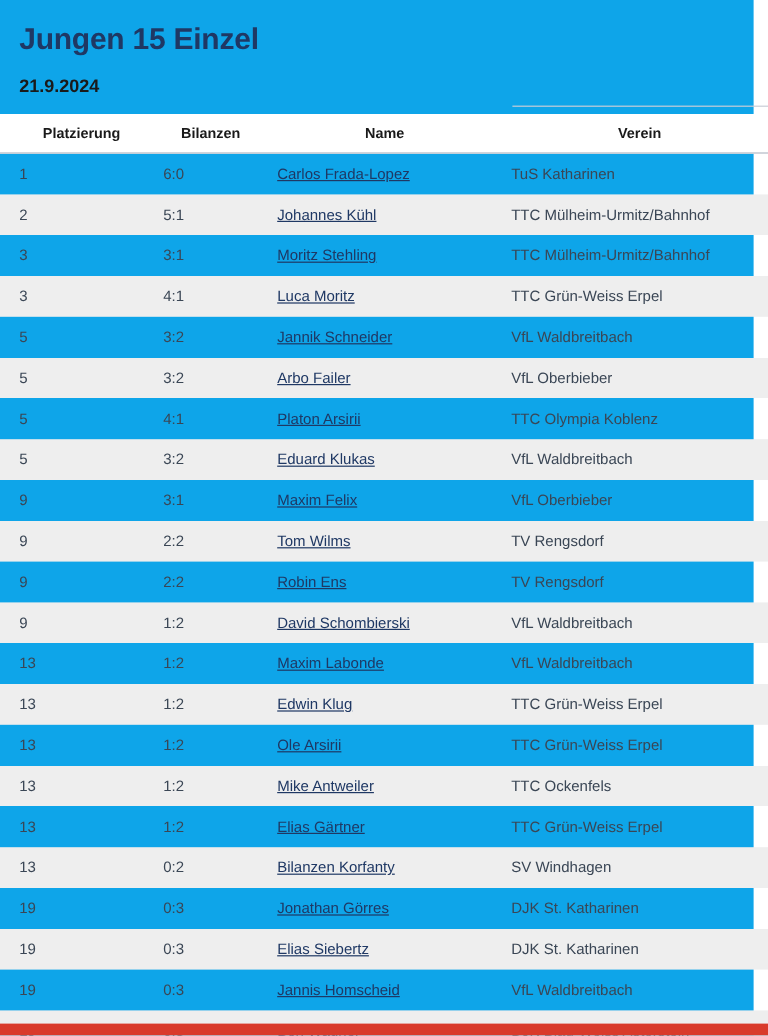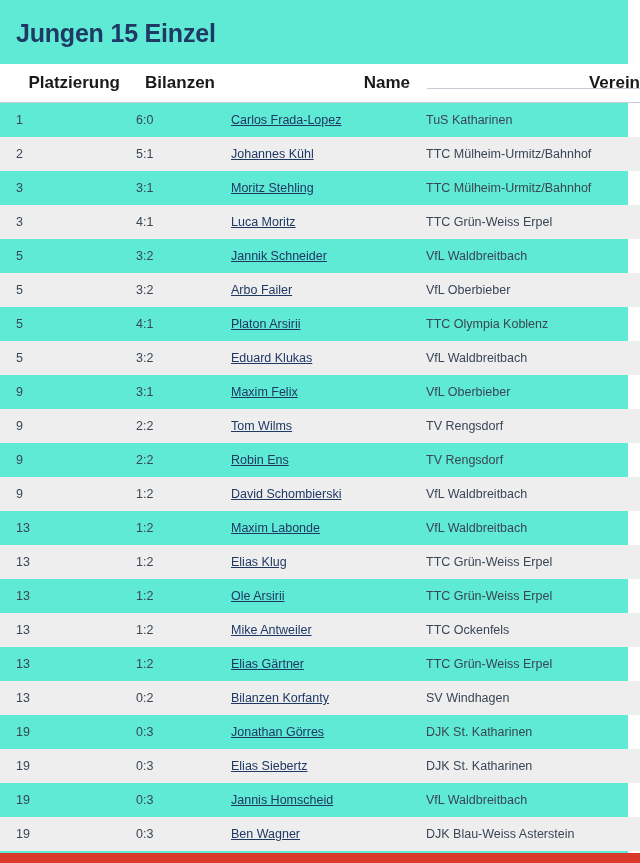--- a/index.html
+++ b/index.html
@@ -11,21 +11,21 @@
     height: 863px;
     background: #ffffff;
     font-family: "Liberation Sans", sans-serif;
     color: #2d3a4a;
     overflow: hidden;
   }
   .page {
     position: relative;
     width: 628px;
     height: 863px;
-    background: #5eead4;
+    background: #0ea5e9;
   }
   .header {
     padding: 18px 16px 0 16px;
   }
   .title {
     font-size: 25px;
     font-weight: bold;
     color: #1f3864;
     letter-spacing: -0.2px;
     margin: 0 0 16px 0;
@@ -37,22 +37,22 @@
     color: #1a1a1a;
     margin: 0 0 14px 0;
   }
   table.results {
     width: 100%;
     border-collapse: collapse;
     table-layout: fixed;
     font-size: 12.5px;
   }
   table.results thead th {
-    text-align: right;
-    font-size: 17px;
+    text-align: center;
+    font-size: 12px;
     font-weight: bold;
     color: #1a1a1a;
     padding: 9px 0 9px 16px;
     border-bottom: 1px solid #c9ced6;
     background: #ffffff;
     white-space: nowrap;
   }
   table.results tbody td {
     padding: 10px 0 10px 16px;
     color: #3a4655;
@@ -89,20 +89,21 @@
     background: #c9ced6;
   }
 </style>
 </head>
 <body>
 
 <div class="page">
 
   <div class="header">
     <h1 class="title">Jungen 15 Einzel</h1>
+    <div class="subtitle">21.9.2024</div>
   </div>
 
   <div class="top-right-rule"></div>
 
   <table class="results">
     <colgroup>
       <col class="c-place">
       <col class="c-balance">
       <col class="c-name">
       <col class="c-club">
@@ -190,21 +191,21 @@
         </tr>
         <tr>
           <td>13</td>
           <td>1:2</td>
           <td class="name">Maxim Labonde</td>
           <td>VfL Waldbreitbach</td>
         </tr>
         <tr class="alt">
           <td>13</td>
           <td>1:2</td>
-          <td class="name">Elias Klug</td>
+          <td class="name">Edwin Klug</td>
           <td>TTC Grün-Weiss Erpel</td>
         </tr>
         <tr>
           <td>13</td>
           <td>1:2</td>
           <td class="name">Ole Arsirii</td>
           <td>TTC Grün-Weiss Erpel</td>
         </tr>
         <tr class="alt">
           <td>13</td>

